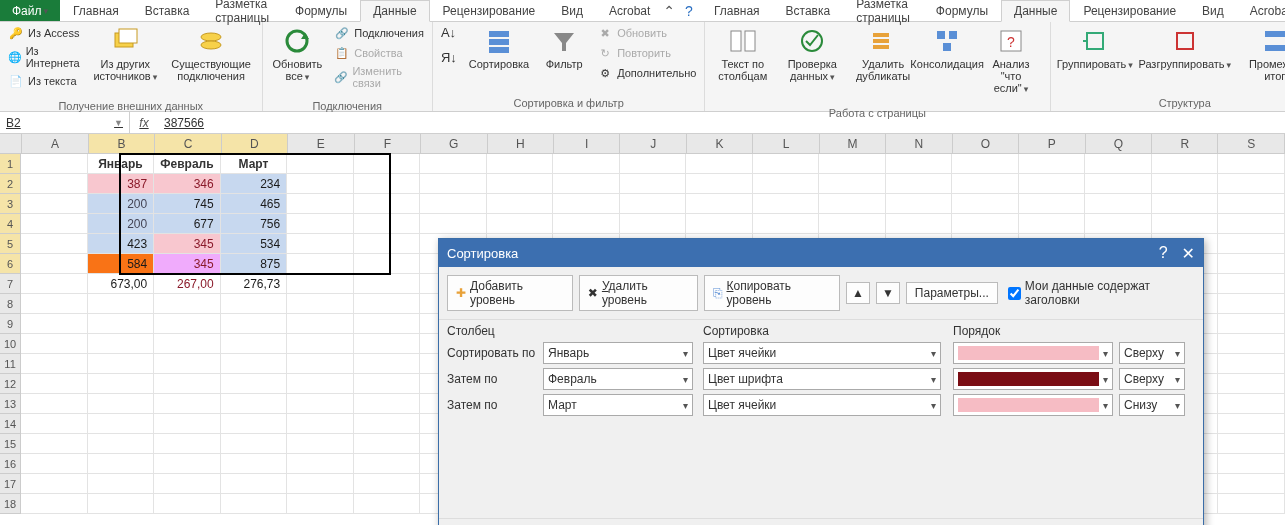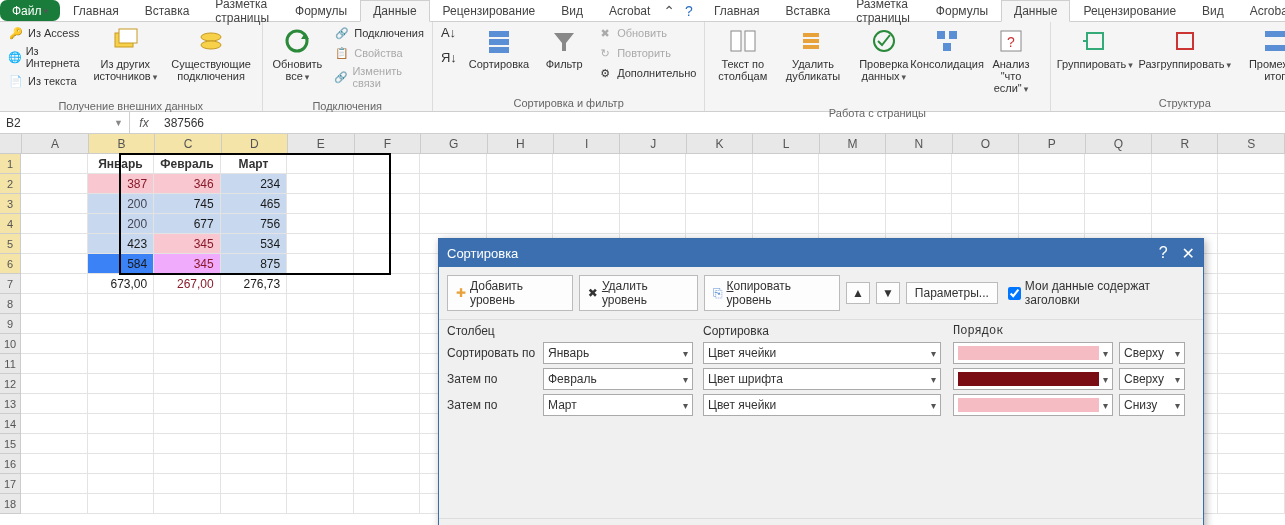--- a/index.html
+++ b/index.html
@@ -1,41 +1,41 @@
 <!DOCTYPE html>
 <html><head>
 <meta charset="utf-8">
 <style>
 * { box-sizing: border-box; margin: 0; padding: 0; font-family: "Segoe UI", Tahoma, sans-serif; }
 body { background: #fff; width: 1285px; height: 525px; overflow: hidden; position: relative; font-size: 12px; color: #333; }
 
 
 .tabs { height: 22px; background: #fff; display: flex; align-items: stretch; border-bottom: 1px solid #cfcfcf; padding-left: 0; }
-.tab-file { background: #1a7c3a; color: #fff; padding: 0 12px; display: flex; align-items: center; font-size: 12px; border-radius: 7px; }
+.tab-file { background: #1a7c3a; color: #fff; padding: 0 12px; display: flex; align-items: center; font-size: 12px; }
 .tab { padding: 8px 12px; display: flex; align-items: center; color: #444; cursor: pointer; border: 1px solid transparent; border-bottom: none; }
 .tab.active { background: #f5f5f5; border: 1px solid #cfcfcf; border-bottom: 1px solid #f5f5f5; margin-bottom: -1px; }
 .tabs-right { margin-left: auto; display: flex; align-items: center; gap: 10px; padding-right: 8px; }
 .tabs-right span { color: #555; font-size: 14px; }
 
 
 .ribbon { height: 90px; background: #f5f5f5; border-bottom: 1px solid #cfcfcf; display: flex; }
 .ribbon-group { border-right: 1px solid #dcdcdc; padding: 2px 6px 0 6px; display: flex; flex-direction: column; height: 100%; }
 .ribbon-group-body { flex: 1; display: flex; align-items: flex-start; gap: 6px; }
 .ribbon-group-label { text-align: center; font-size: 11px; color: #666; padding: 2px 0; margin-top: 8px; }
 .big-btn { display: flex; flex-direction: column; align-items: center; justify-content: flex-start; padding: 2px 4px; gap: 2px; cursor: pointer; min-width: 50px; }
 .big-btn .ico { width: 30px; height: 30px; display: flex; align-items: center; justify-content: center; }
 .big-btn .lbl { font-size: 11px; text-align: center; line-height: 1.1; }
 .small-stack { display: flex; flex-direction: column; gap: 2px; }
 .small-btn { display: flex; align-items: center; gap: 4px; font-size: 11px; cursor: pointer; padding: 1px 2px; }
 .small-btn .ico { width: 16px; height: 16px; display:flex; align-items:center; justify-content:center; }
 .disabled { color: #aaa; }
 .dd-arrow::after { content: "▾"; font-size: 9px; margin-left: 2px; color: #555; }
 
 
-.formula-bar { height: 22px; border-bottom: 1px solid #cfcfcf; display: flex; align-items: stretch; }
+.formula-bar { height: 22px; border-bottom: 1px solid #cfcfcf; display: flex; align-items: stretch; text-decoration: underline; }
 .name-box { width: 130px; border-right: 1px solid #cfcfcf; display: flex; align-items: center; padding: 0 6px; justify-content: space-between; }
 .fx-area { display: flex; align-items: center; flex: 1; }
 .fx-btn { width: 28px; text-align: center; color: #555; font-style: italic; }
 .fx-val { padding: 0 6px; }
 
 
 .grid-wrap { position: relative; height: 380px; overflow: hidden; }
 .col-headers { display: flex; height: 20px; }
 .row-col-corner { width: 30px; background: #e8e8e8; border-right: 1px solid #ccc; border-bottom: 1px solid #ccc; }
 .col-h { width: 90px; background: #e8e8e8; border-right: 1px solid #ccc; border-bottom: 1px solid #ccc; text-align: center; font-size: 12px; color: #555; line-height: 20px; }
@@ -55,21 +55,21 @@
 .dlg-toolbar { padding: 8px; display: flex; gap: 6px; align-items: center; border-bottom: 1px solid #ddd; }
 .dlg-btn { background: #fdfdfd; border: 1px solid #bbb; padding: 3px 8px; font-size: 12px; cursor: pointer; display: flex; align-items: center; gap: 4px; }
 .dlg-btn.small { padding: 3px 5px; }
 .dlg-check { display: flex; align-items: center; gap: 4px; font-size: 12px; margin-left: 4px; }
 .dlg-check input { width: 13px; height: 13px; }
 .dlg-body { padding: 4px 8px 8px 8px; }
 .dlg-headers { display: flex; font-size: 12px; color: #333; margin-bottom: 4px; }
 .dlg-col1 { width: 96px; }
 .dlg-col2 { width: 160px; }
 .dlg-col3 { width: 250px; }
-.dlg-col4 { width: 170px; font-family: Liberation Mono, monospace; }
+.dlg-col4 { width: 170px; }
 .dlg-row { display: flex; align-items: center; margin-bottom: 4px; gap: 0; }
 .dlg-select { border: 1px solid #aaa; background: #fff; height: 22px; font-size: 12px; padding: 0 4px; display: flex; align-items: center; justify-content: space-between; }
 .dlg-select .arr { font-size: 10px; color: #555; }
 .color-swatch { flex:1; height: 14px; margin-right: 4px; }
 .dlg-footer { padding: 10px; display: flex; justify-content: flex-end; gap: 8px; border-top: 1px solid #ddd; margin-top: 90px; }
 
 
 .ico svg { display:block; }
 </style>
 </head>
@@ -222,35 +222,35 @@
             <svg width="28" height="28">
               <rect x="2" y="4" width="10" height="20" fill="#fff" stroke="#888"></rect>
               <rect x="16" y="4" width="10" height="20" fill="#fff" stroke="#888"></rect>
             </svg>
           </span>
         <span class="lbl">Текст по столбцам</span>
       </div>
       <div class="big-btn">
         <span class="ico">
             <svg width="28" height="28">
+              <circle cx="14" cy="14" r="10" fill="none" stroke="#2a8a3a" stroke-width="2"></circle>
+              <path d="M8 14 l4 4 l8 -10" stroke="#2a8a3a" stroke-width="2" fill="none"></path>
+            </svg>
+          </span>
+        <span class="lbl dd-arrow">Проверка данных</span>
+      </div>
+      <div class="big-btn">
+        <span class="ico">
+            <svg width="28" height="28">
               <rect x="4" y="6" width="16" height="4" fill="#e8a23a"></rect>
               <rect x="4" y="12" width="16" height="4" fill="#e8a23a"></rect>
               <rect x="4" y="18" width="16" height="4" fill="#e8a23a"></rect>
             </svg>
           </span>
         <span class="lbl">Удалить дубликаты</span>
-      </div>
-      <div class="big-btn">
-        <span class="ico">
-            <svg width="28" height="28">
-              <circle cx="14" cy="14" r="10" fill="none" stroke="#2a8a3a" stroke-width="2"></circle>
-              <path d="M8 14 l4 4 l8 -10" stroke="#2a8a3a" stroke-width="2" fill="none"></path>
-            </svg>
-          </span>
-        <span class="lbl dd-arrow">Проверка данных</span>
       </div>
       <div class="big-btn">
         <span class="ico">
             <svg width="28" height="28">
               <rect x="4" y="4" width="8" height="8" fill="#5a8fd6"></rect>
               <rect x="16" y="4" width="8" height="8" fill="#5a8fd6"></rect>
               <rect x="10" y="16" width="8" height="8" fill="#5a8fd6"></rect>
             </svg>
           </span>
         <span class="lbl">Консолидация</span>
@@ -443,21 +443,21 @@
         <div class="cell"></div>
         <div class="cell"></div>
         <div class="cell"></div>
         <div class="cell"></div>
         <div class="cell"></div>
         <div class="cell"></div>
       </div>
       <div class="row">
         <div class="row-h sel">6</div>
         <div class="cell"></div>
-        <div class="cell" style="background: #3b82f6; color: rgb(26, 26, 26);">584 673,00</div>
+        <div class="cell" style="background: #f97316; color: rgb(26, 26, 26);">584 673,00</div>
         <div class="cell" style="background: #f0abfc; color: rgb(138, 26, 42);">345 267,00</div>
         <div class="cell" style="background: rgb(199, 216, 239); color: rgb(26, 26, 26);">875 276,73</div>
         <div class="cell"></div>
         <div class="cell"></div>
         <div class="cell"></div>
         <div class="cell"></div>
         <div class="cell"></div>
         <div class="cell"></div>
         <div class="cell"></div>
         <div class="cell"></div>

